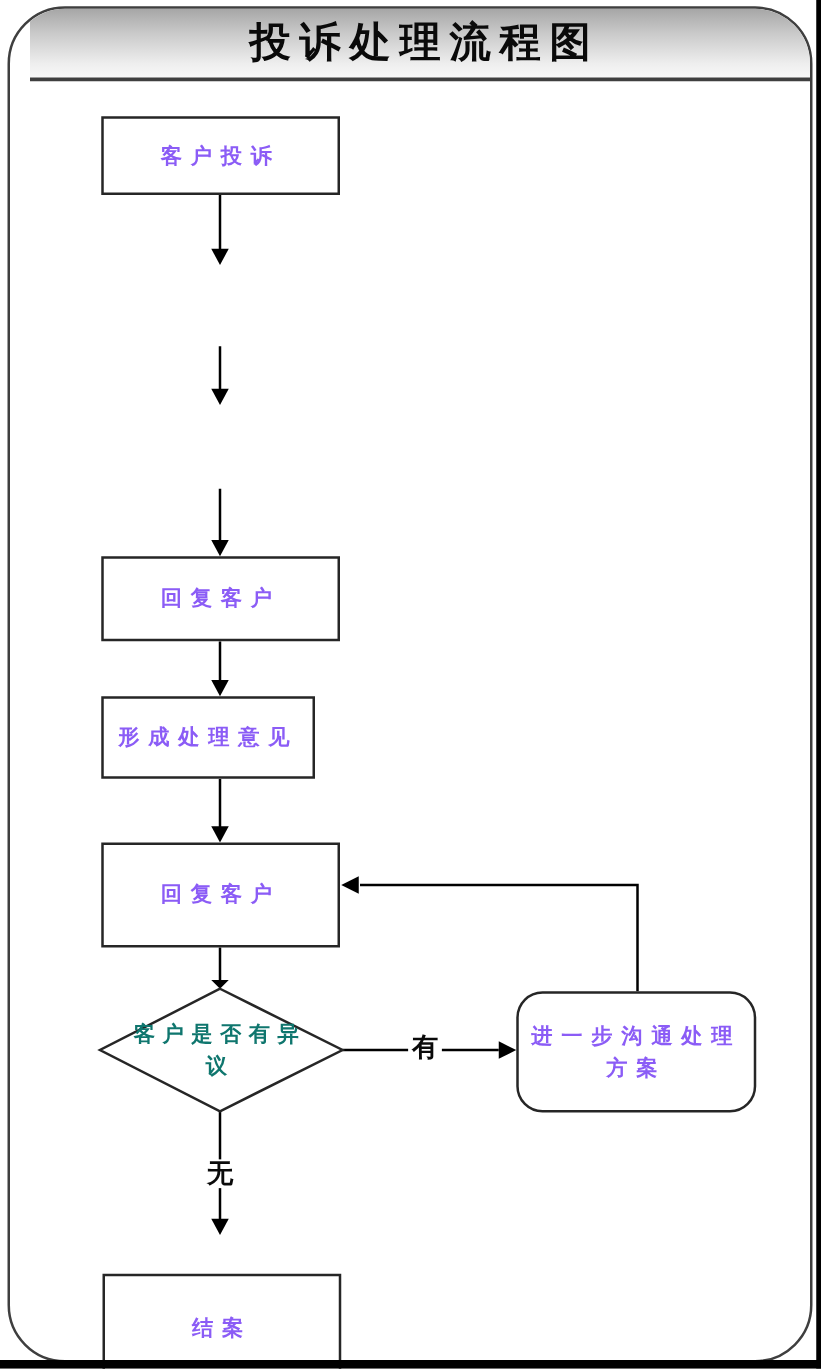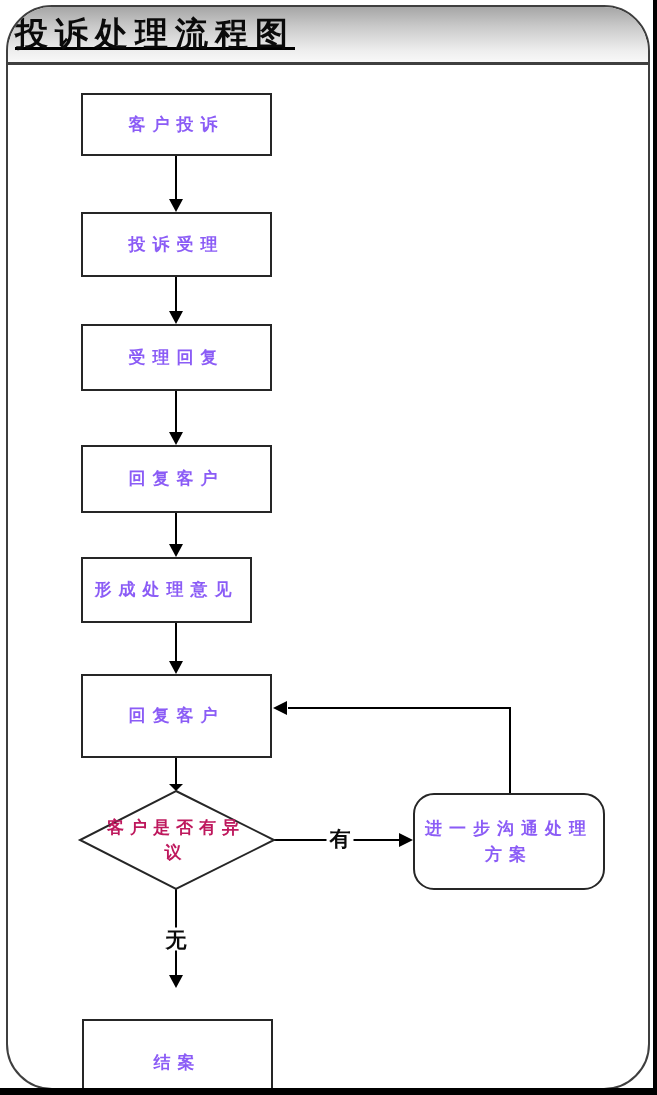--- a/index.html
+++ b/index.html
@@ -17,28 +17,27 @@
     left: 6px; top: 5px;
     width: 640px; height: 1081px;
     border: 2px solid #3f3f3f;
     border-radius: 46px;
     background: #ffffff;
     overflow: hidden;
     box-sizing: content-box;
   }
   .title-band {
     position: absolute;
-    left: 0; top: 0; right: 0;
+    left: 16px; top: 0; right: 0;
     height: 55px;
     border-bottom: 3px solid #3f3f3f;
     background: linear-gradient(180deg, #a6a6a6 0%, #c9c9c9 35%, #eeeeee 80%, #f8f8f8 100%);
     display: flex;
     align-items: center;
-    justify-content: flex-start;
-    text-decoration: underline;
+    justify-content: center;
   }
   .page-title {
     font-size: 33px;
     font-weight: bold;
     color: #0a0a0a;
     letter-spacing: 7px;
     text-indent: 7px;
     white-space: nowrap;
   }
   .layer {
@@ -76,21 +75,21 @@
   .decision-label {
     position: absolute;
     left: 97px; top: 791px;
     width: 158px; height: 98px;
     display: flex;
     align-items: center;
     justify-content: center;
     text-align: center;
     font-size: 17px;
     font-weight: bold;
-    color: #be185d;
+    color: #0f766e;
     letter-spacing: 6px;
     line-height: 25px;
     z-index: 2;
   }
   .edge-label {
     position: absolute;
     transform: translate(-50%, -50%);
     background: #ffffff;
     font-size: 21px;
     font-weight: bold;
@@ -148,26 +147,20 @@
     <polygon points="399,833 399,847 413,840"></polygon>
     <polygon points="287,701 287,715 273,708"></polygon>
   </g>
   <polygon points="176,791 274,840 176,889 80,840" fill="#ffffff" stroke="#262626" stroke-width="2"></polygon>
 </svg>
 
 <div class="layer nodes">
   <div class="node n1">
     <span class="label-inner">客户投诉</span>
   </div>
-  <div class="node n2">
-    <span class="label-inner">投诉受理</span>
-  </div>
-  <div class="node n3">
-    <span class="label-inner">受理回复</span>
-  </div>
   <div class="node n4">
     <span class="label-inner">回复客户</span>
   </div>
   <div class="node n5">
     <span class="label-inner">形成处理意见</span>
   </div>
   <div class="node n6">
     <span class="label-inner">回复客户</span>
   </div>
   <div class="decision-label">

